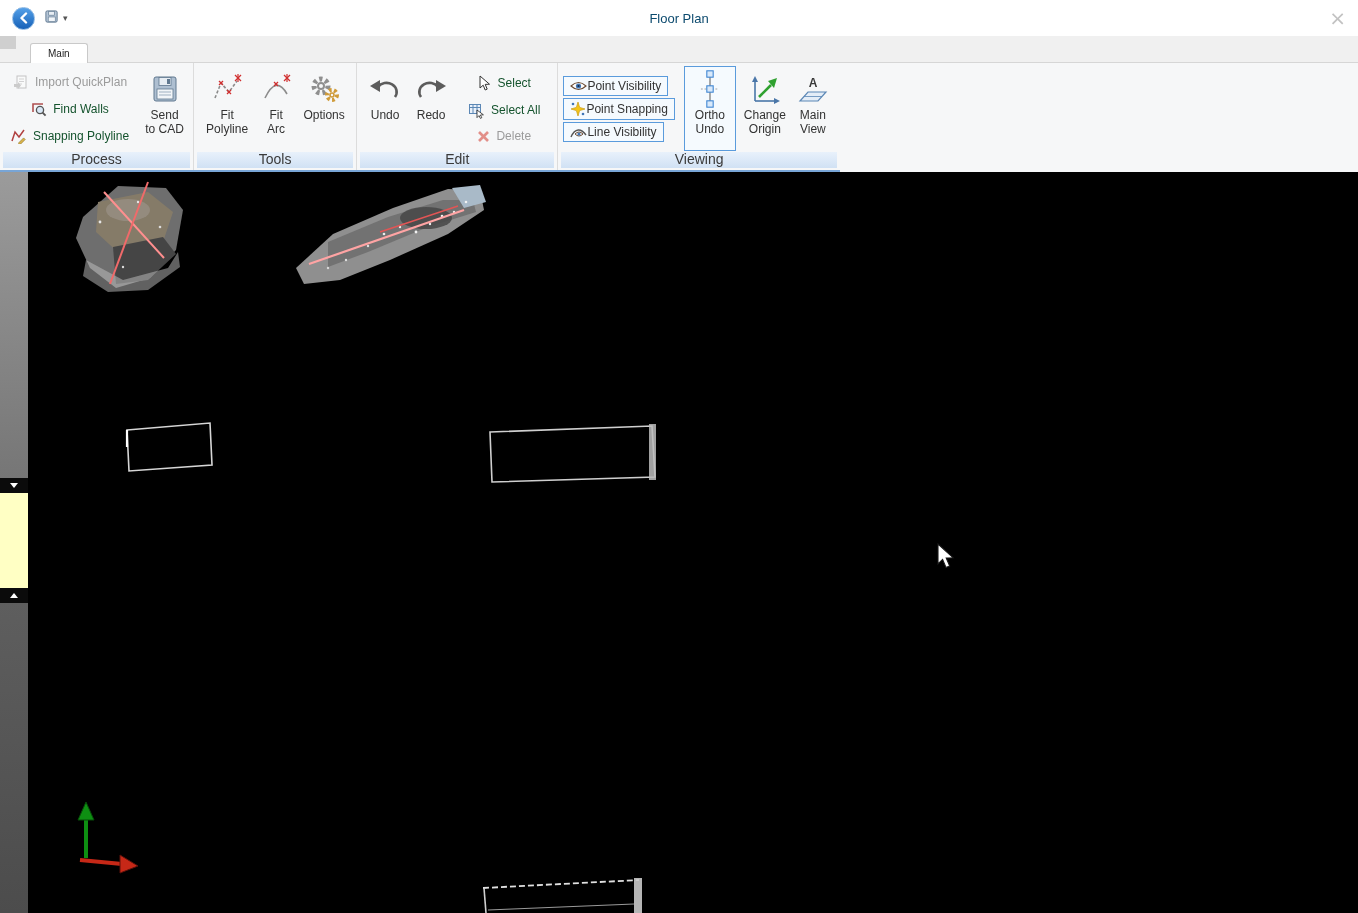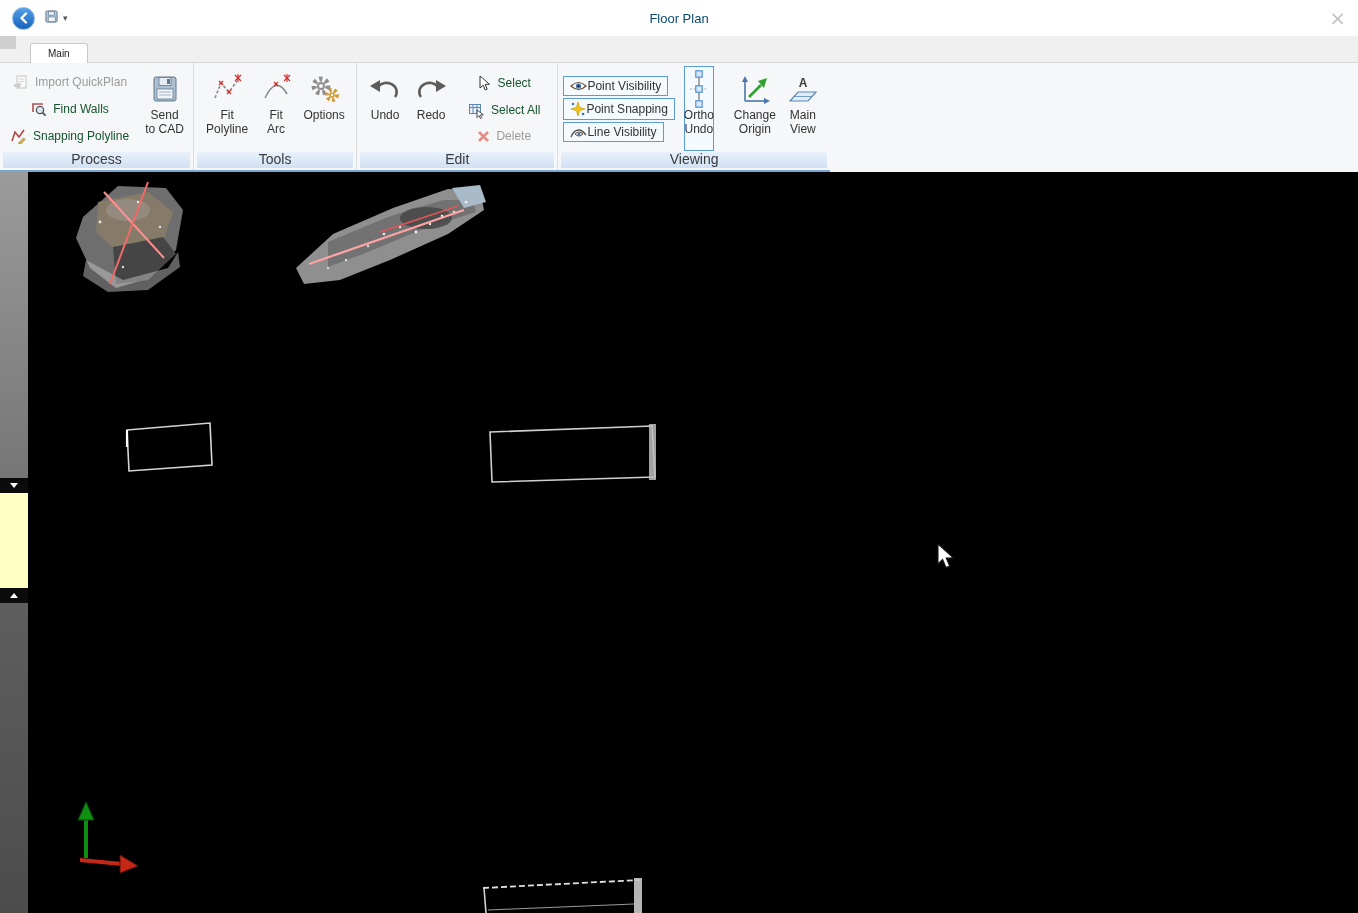--- a/index.html
+++ b/index.html
@@ -250,21 +250,21 @@
             </button>
             <button class="toggle">
               <svg width="17" height="14" viewBox="0 0 17 14">
                 <path d="M1,12 C5,3 11,3 16,10" fill="none" stroke="#555" stroke-width="1.4"></path>
                 <path d="M5,9 Q9,5 13,9 Q9,13 5,9 Z" fill="#fdfdfd" stroke="#6b4c35" stroke-width="1"></path>
                 <circle cx="9" cy="9" r="1.6" fill="#3f75b5"></circle>
               </svg>
               <span class="lbl">Line Visibility</span>
             </button>
           </div>
-          <button class="big-btn big-toggle" style="width:30px;margin-right:15px">
+          <button class="big-btn big-toggle" style="width:52px;margin-right:3px">
             <span class="icon32">
               <svg width="26" height="40" viewBox="0 0 26 44">
                 <line x1="13" y1="5" x2="13" y2="39" stroke="#7a7a7a" stroke-width="1.4"></line>
                 <line x1="3" y1="22" x2="23" y2="22" stroke="#9a9a9a" stroke-width="1" stroke-dasharray="2 2"></line>
                 <rect x="9.5" y="2" width="7" height="7" fill="#d9e9fa" stroke="#3f86d2" stroke-width="1.2"></rect>
                 <rect x="9.5" y="18.5" width="7" height="7" fill="#d9e9fa" stroke="#3f86d2" stroke-width="1.2"></rect>
                 <rect x="9.5" y="35" width="7" height="7" fill="#d9e9fa" stroke="#3f86d2" stroke-width="1.2"></rect>
               </svg>
             </span>
             <span class="l1">Ortho</span>

